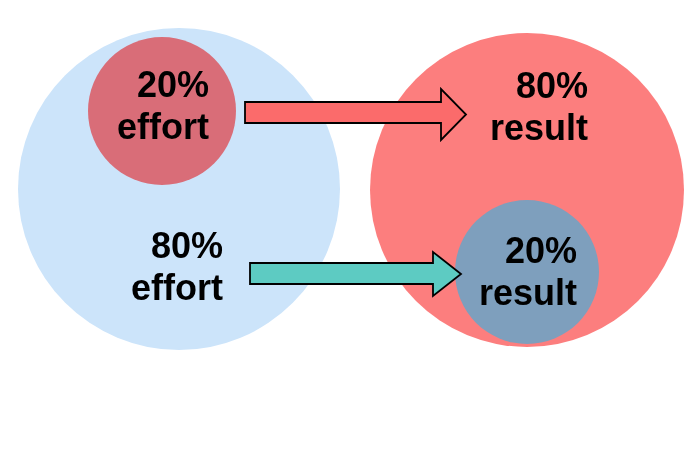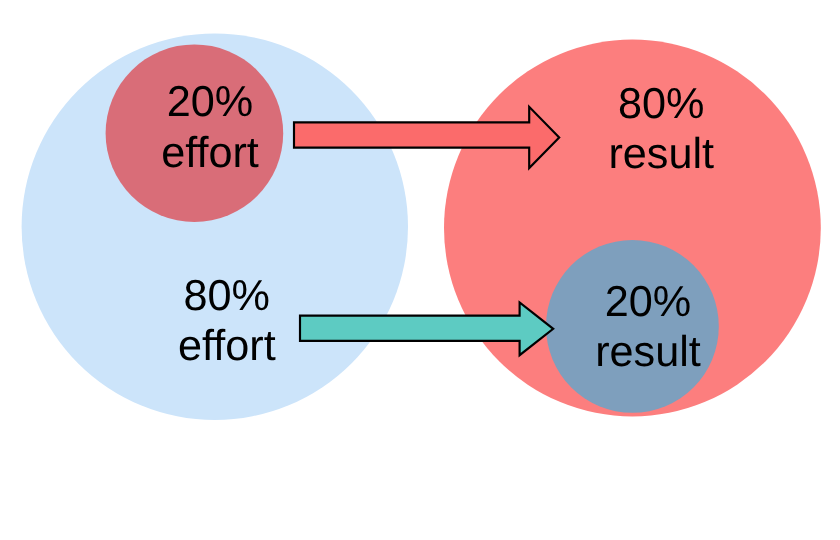--- a/index.html
+++ b/index.html
@@ -21,28 +21,27 @@
     top: 0;
   }
   .stage svg polygon {
     stroke: #000000;
     stroke-width: 1.8;
     stroke-linejoin: miter;
   }
   .label {
     position: absolute;
     transform: translate(-50%, -50%);
-    text-align: center;
-    font-weight: normal;
+    text-align: right;
+    font-weight: bold;
     font-size: 36px;
     line-height: 42px;
     color: #000000;
     white-space: nowrap;
     letter-spacing: 0px;
-    margin-left: 12px;
   }
 </style>
 </head>
 <body>
 
 <div class="stage">
 
   <svg width="700" height="450" viewBox="0 0 700 450">
 
     <circle cx="179" cy="189" r="161" fill="#cce4fa"></circle>

